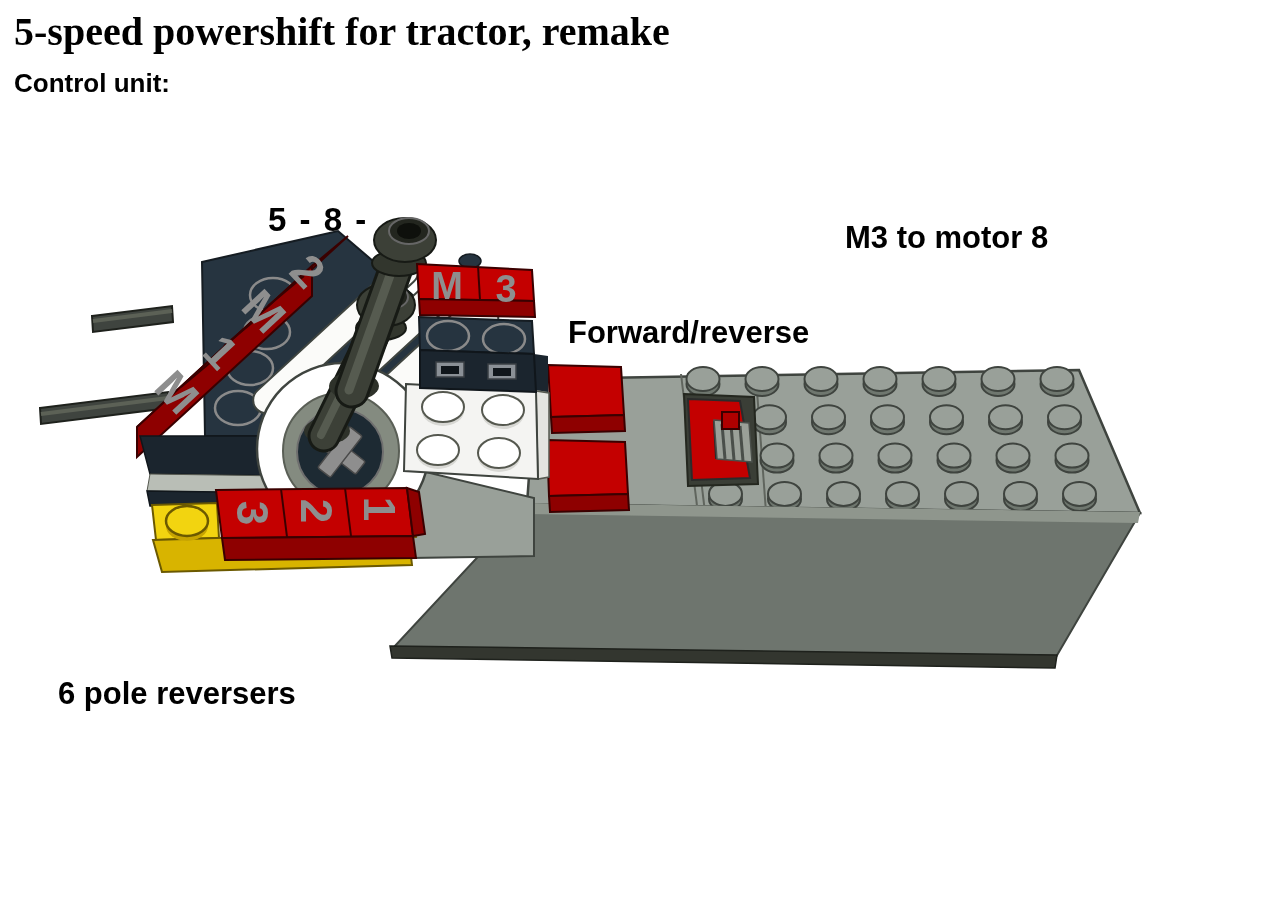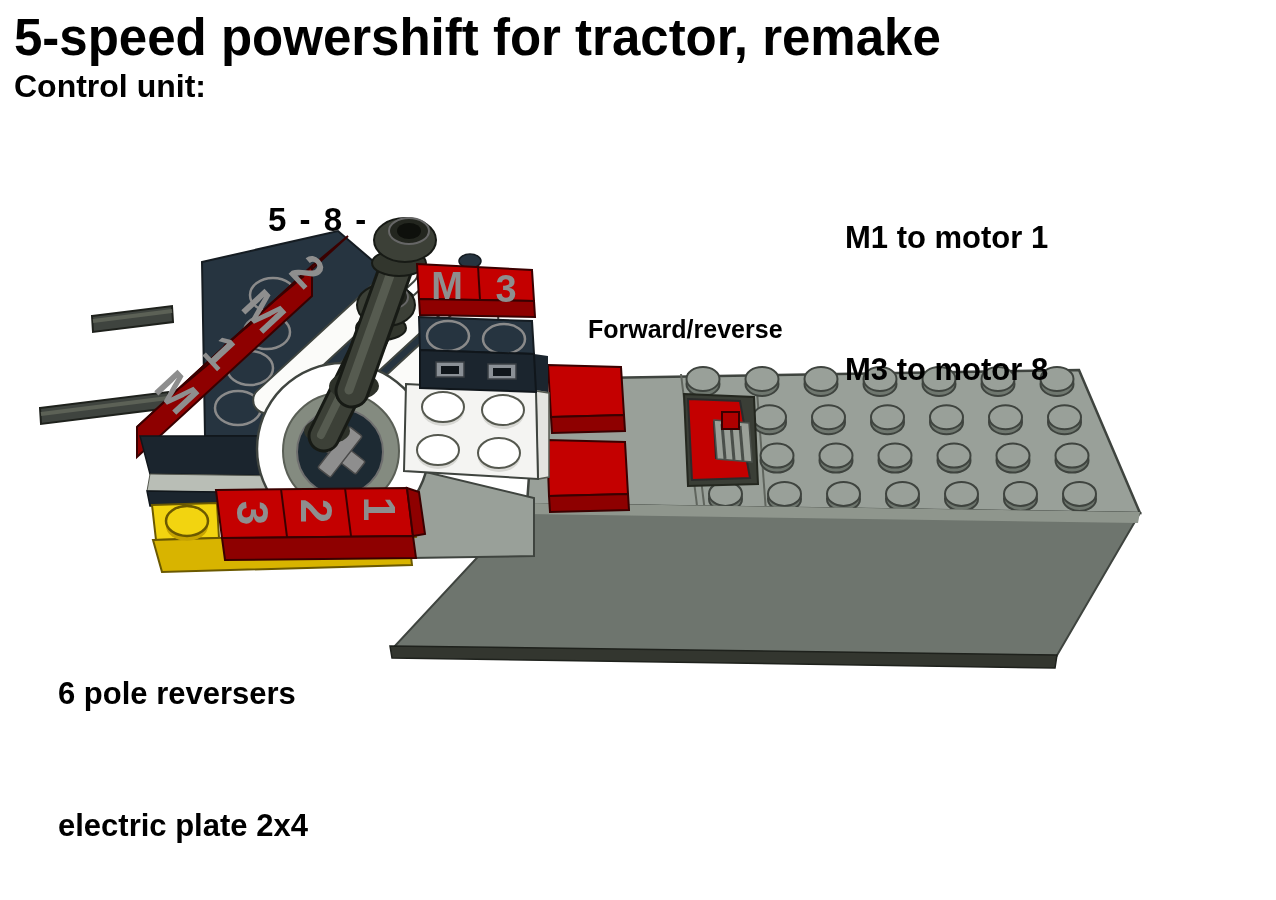--- a/index.html
+++ b/index.html
@@ -1,23 +1,23 @@
 <!DOCTYPE html>
 <html><head>
 <meta charset="utf-8">
 <style>
   html,body{margin:0;padding:0;background:#ffffff;}
   #stage{position:relative;width:1276px;height:900px;background:#ffffff;overflow:hidden;
          font-family:"Liberation Sans",sans-serif;}
   .lbl{position:absolute;color:#000;font-weight:bold;white-space:pre;line-height:1.0;}
-  #title-line1{left:14px;top:12px;font-size:51px;}
-  #title-line2{left:14px;top:70px;font-size:32px;}
+  #title-line1{left:14px;top:12px;font-size:40px;font-family:Liberation Serif, serif;}
+  #title-line2{left:14px;top:70px;font-size:26px;}
   #motor-legend{left:845px;top:128px;font-size:31px;line-height:44px;}
   #gear-indicator{left:268px;top:203px;font-size:33px;letter-spacing:2px;}
-  #fwd-rev-label{left:588px;top:317px;font-size:25px;}
+  #fwd-rev-label{left:568px;top:317px;font-size:31px;}
   #bottom-note{left:58px;top:584px;font-size:31px;line-height:44px;}
   svg text{font-family:"Liberation Sans",sans-serif;font-weight:bold;}
 </style>
 </head>
 <body>
 
 <div id="stage">
 
   <svg id="model-svg" width="1276" height="900" viewBox="0 0 1276 900" style="position:absolute;left:0;top:0;">
 
@@ -234,26 +234,24 @@
         <text transform="translate(379,509) rotate(90)" font-size="44" fill="#8e8e8e" text-anchor="middle" dominant-baseline="central">1</text>
       </g>
 
     </g>
   </svg>
 
   <div class="lbl" id="title-line1">5-speed powershift for tractor, remake</div>
   <div class="lbl" id="title-line2">Control unit:</div>
 
   <div class="lbl" id="motor-legend">
-    <div>M1 to motor 1</div>
     <div>M3 to motor 8</div>
   </div>
 
   <div class="lbl" id="gear-indicator">5 - 8 -</div>
 
   <div class="lbl" id="fwd-rev-label">Forward/reverse</div>
 
   <div class="lbl" id="bottom-note">
     <div>6 pole reversers</div>
-    <div>electric plate 2x4</div>
   </div>
 
 </div>
 
 </body></html>

